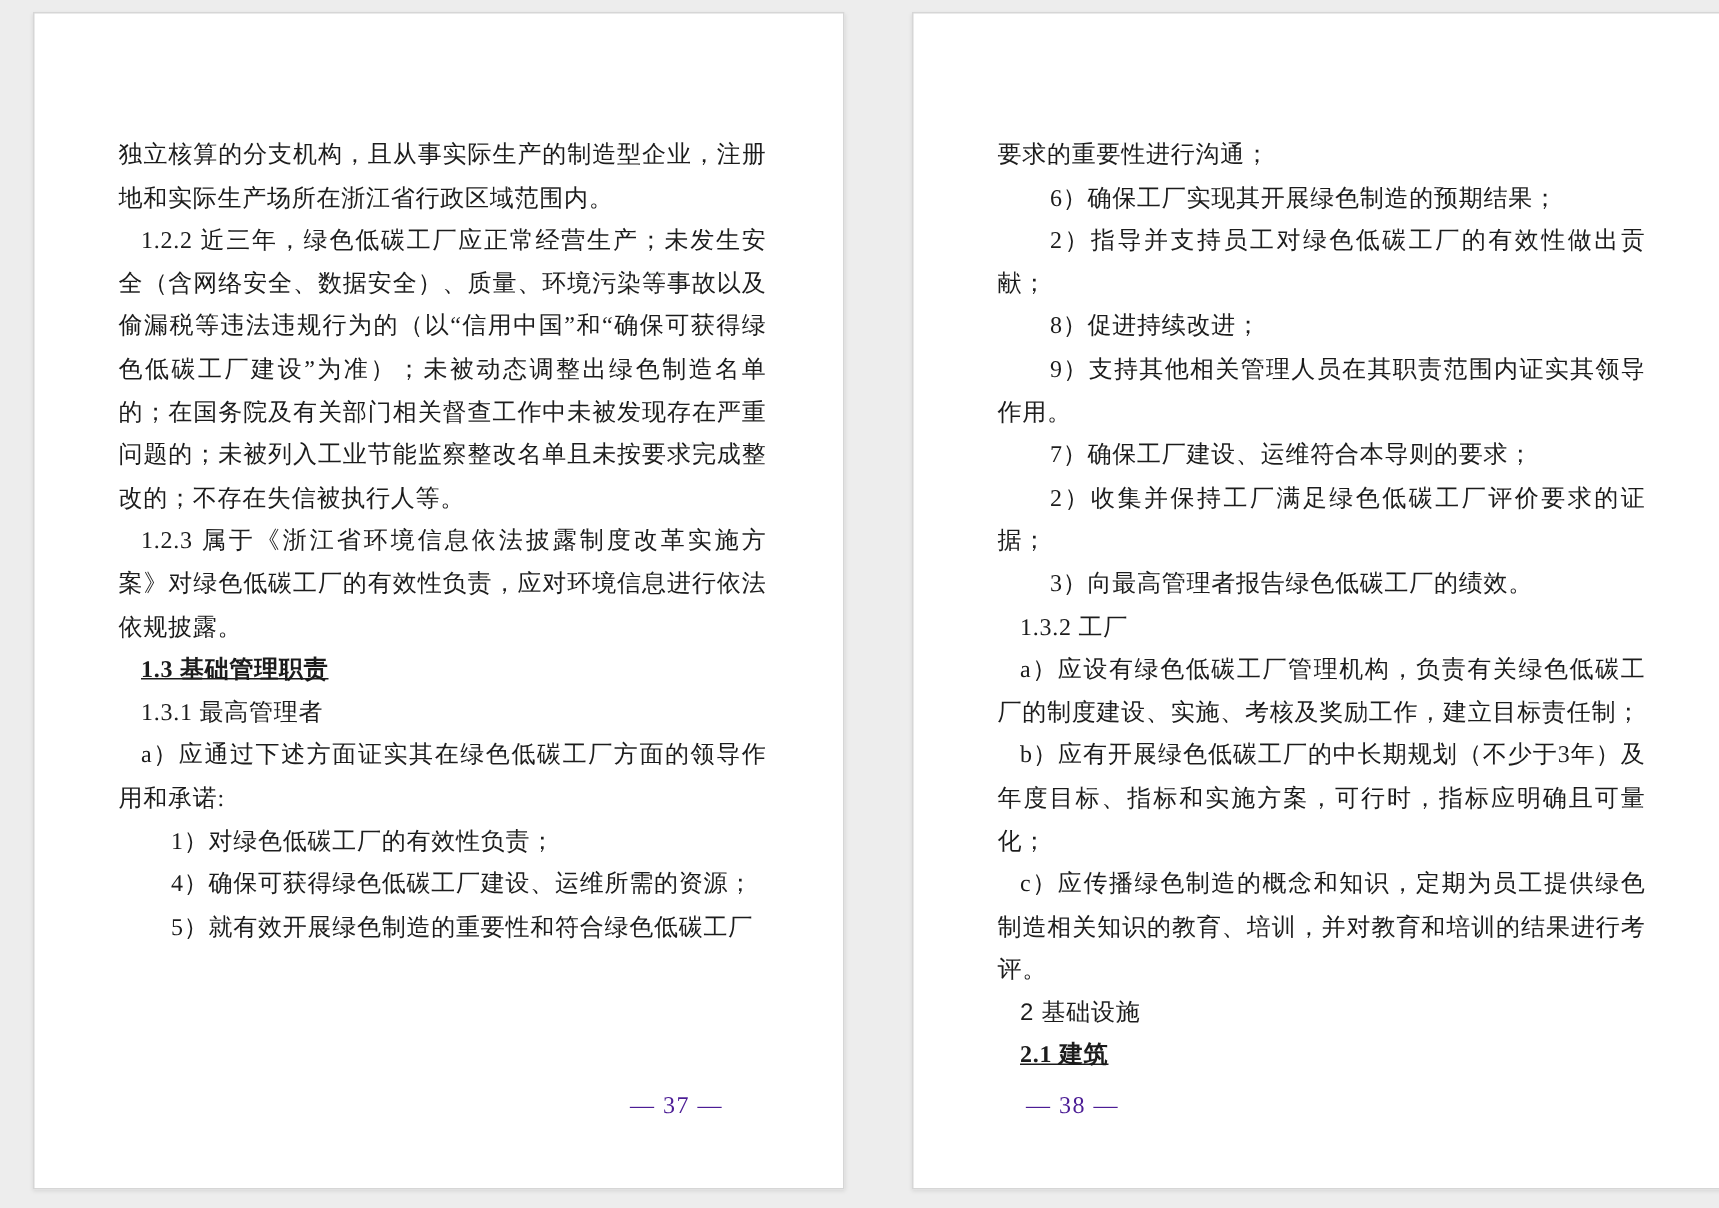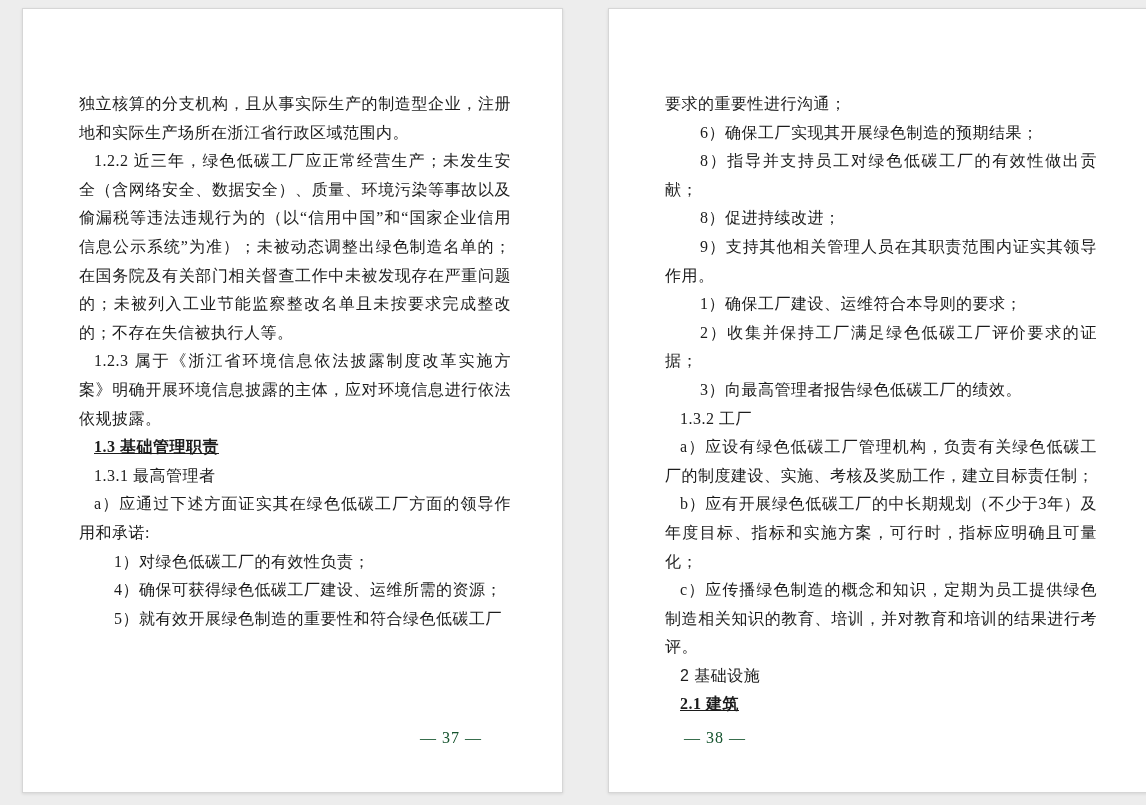--- a/index.html
+++ b/index.html
@@ -51,53 +51,53 @@
   }
   .h-sans {
     font-family: Liberation Sans, sans-serif;
     text-indent: 15px;
   }
   .pagenum {
     position: absolute;
     top: 720px;
     font-size: 16px;
     letter-spacing: 1px;
-    color: #14532d;
+    color: #4c1d95;
   }
   .pagenum-left  { right: 80px; }
   .pagenum-right { left: 75px; font-family: Liberation Serif, serif;  }
 </style>
 </head>
 <body>
 
 <div>
 
   <div class="page page-left">
     <div class="content">
       <p class="flush">独立核算的分支机构，且从事实际生产的制造型企业，注册地和实际生产场所在浙江省行政区域范围内。</p>
-      <p class="para">1.2.2 近三年，绿色低碳工厂应正常经营生产；未发生安全（含网络安全、数据安全）、质量、环境污染等事故以及偷漏税等违法违规行为的（以“信用中国”和“国家企业信用信息公示系统”为准）；未被动态调整出绿色制造名单的；在国务院及有关部门相关督查工作中未被发现存在严重问题的；未被列入工业节能监察整改名单且未按要求完成整改的；不存在失信被执行人等。</p>
-      <p class="para">1.2.3 属于《浙江省环境信息依法披露制度改革实施方案》明确开展环境信息披露的主体，应对环境信息进行依法依规披露。</p>
+      <p class="para">1.2.2 近三年，绿色低碳工厂应正常经营生产；未发生安全（含网络安全、数据安全）、质量、环境污染等事故以及偷漏税等违法违规行为的（以“信用中国”和“确保可获得绿色低碳工厂建设”为准）；未被动态调整出绿色制造名单的；在国务院及有关部门相关督查工作中未被发现存在严重问题的；未被列入工业节能监察整改名单且未按要求完成整改的；不存在失信被执行人等。</p>
+      <p class="para">1.2.3 属于《浙江省环境信息依法披露制度改革实施方案》对绿色低碳工厂的有效性负责，应对环境信息进行依法依规披露。</p>
       <p class="h-bold">1.3 基础管理职责</p>
       <p class="para">1.3.1 最高管理者</p>
       <p class="para">a）应通过下述方面证实其在绿色低碳工厂方面的领导作用和承诺:</p>
       <p class="item">1）对绿色低碳工厂的有效性负责；</p>
       <p class="item">4）确保可获得绿色低碳工厂建设、运维所需的资源；</p>
       <p class="item">5）就有效开展绿色制造的重要性和符合绿色低碳工厂</p>
     </div>
     <div class="pagenum pagenum-left">— 37 —</div>
   </div>
 
   <div class="page page-right">
     <div class="content">
       <p class="flush">要求的重要性进行沟通；</p>
       <p class="item">6）确保工厂实现其开展绿色制造的预期结果；</p>
-      <p class="item">8）指导并支持员工对绿色低碳工厂的有效性做出贡献；</p>
+      <p class="item">2）指导并支持员工对绿色低碳工厂的有效性做出贡献；</p>
       <p class="item">8）促进持续改进；</p>
       <p class="item">9）支持其他相关管理人员在其职责范围内证实其领导作用。</p>
-      <p class="item">1）确保工厂建设、运维符合本导则的要求；</p>
+      <p class="item">7）确保工厂建设、运维符合本导则的要求；</p>
       <p class="item">2）收集并保持工厂满足绿色低碳工厂评价要求的证据；</p>
       <p class="item">3）向最高管理者报告绿色低碳工厂的绩效。</p>
       <p class="para">1.3.2 工厂</p>
       <p class="para">a）应设有绿色低碳工厂管理机构，负责有关绿色低碳工厂的制度建设、实施、考核及奖励工作，建立目标责任制；</p>
       <p class="para">b）应有开展绿色低碳工厂的中长期规划（不少于3年）及年度目标、指标和实施方案，可行时，指标应明确且可量化；</p>
       <p class="para">c）应传播绿色制造的概念和知识，定期为员工提供绿色制造相关知识的教育、培训，并对教育和培训的结果进行考评。</p>
       <p class="h-sans">2 基础设施</p>
       <p class="h-bold">2.1 建筑</p>
     </div>
     <div class="pagenum pagenum-right">— 38 —</div>

